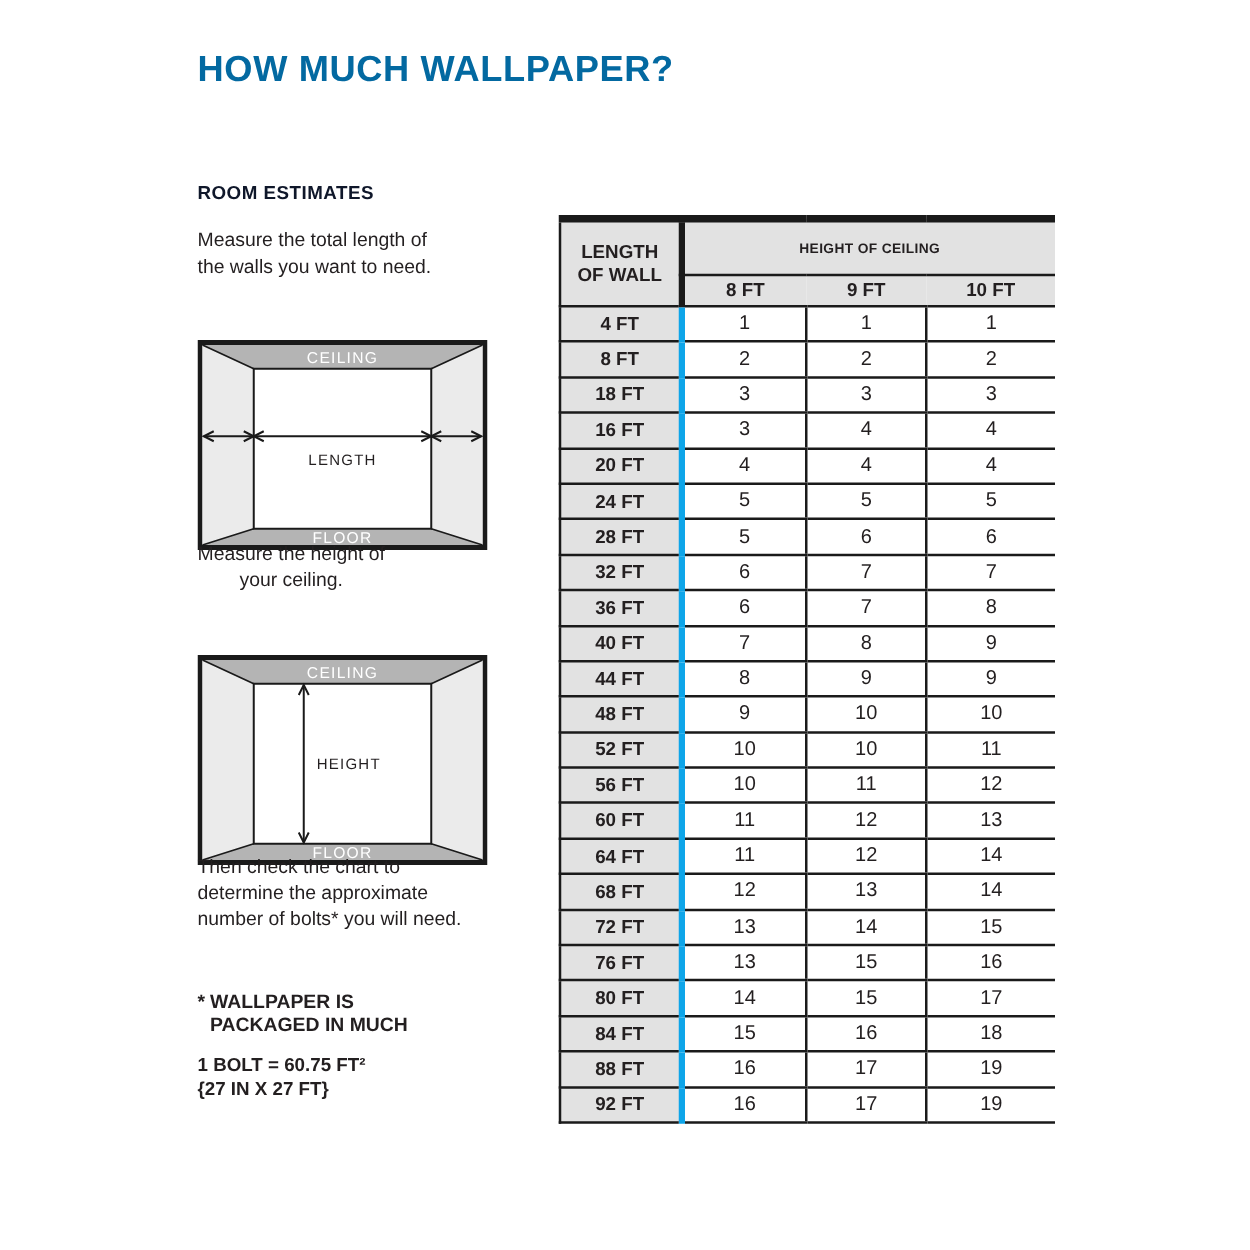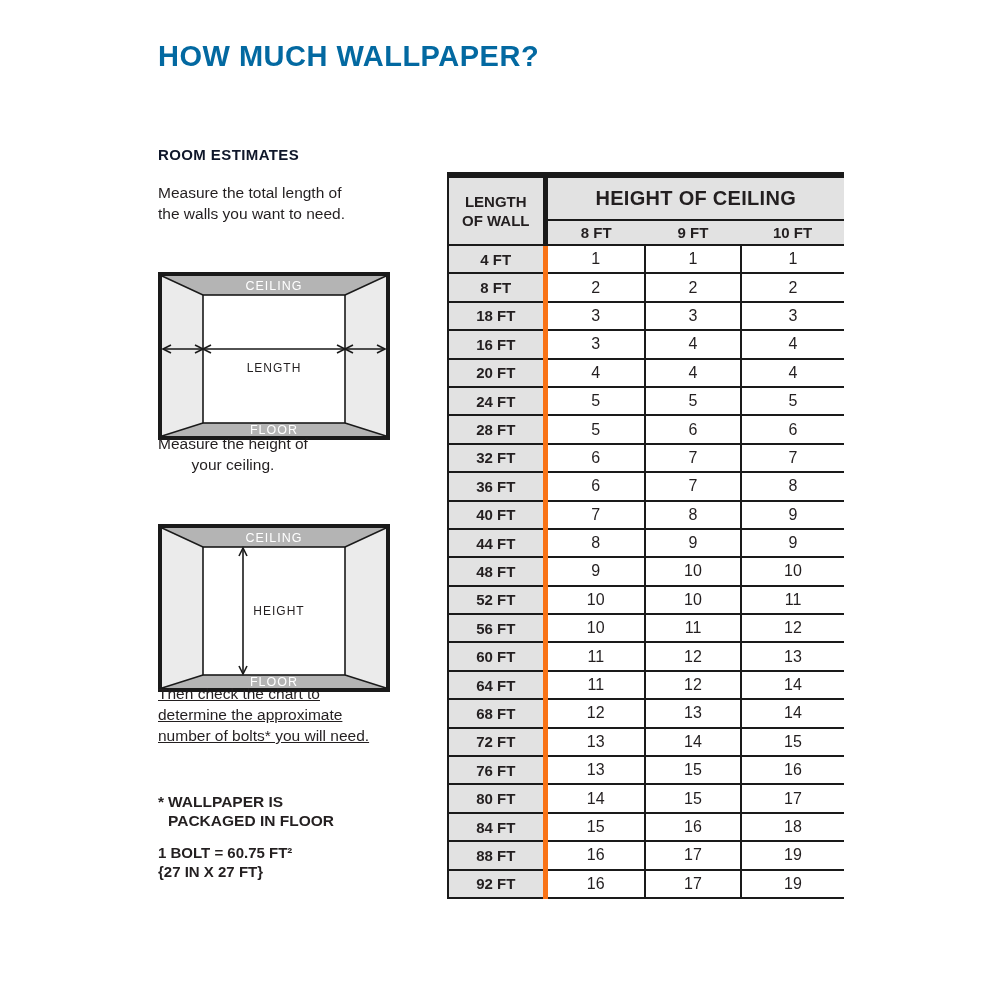--- a/index.html
+++ b/index.html
@@ -10,42 +10,42 @@
   .main-title { position:absolute; left:158px; top:40px; font-size:29px; font-weight:bold;
                 letter-spacing:0.5px; color:#0369a1; }
 
   .section-heading { font-size:15px; font-weight:bold; letter-spacing:0.4px; color:#0f172a; }
   .room-estimates-heading { position:absolute; left:158px; top:146px; }
   .table-heading { position:absolute; left:447px; top:146px; width:396px; text-align:center; }
 
   .body-text { position:absolute; left:158px; font-size:15.5px; line-height:21px; color:#231f20; }
   .p1 { top:182px; }
   .p2 { top:433px;text-align:center; }
-  .p3 { top:683px;text-decoration:underline; }
+  .p3 { top:683px; }
 
   .diagram { position:absolute; left:158px;margin-top:31px; }
   .diagram-1 { top:241px; }
   .diagram-2 { top:493px; }
 
   .footnote { position:absolute; left:158px; top:792px; font-size:15.5px; font-weight:bold;
               line-height:19px; display:flex; }
   .footnote .star { margin-right:4px; }
   .bolt-info { position:absolute; left:158px; top:843px; font-size:15px; font-weight:bold;
                line-height:19px; }
 
   table.bolts { position:absolute; left:447px; top:172px; width:396px;
                 border-collapse:collapse; table-layout:fixed;
                 border-top:6px solid #1a1a1a; }
   table.bolts th, table.bolts td { border-bottom:2px solid #1a1a1a; text-align:center;
                 vertical-align:middle; }
   th.corner { background:#e2e2e2; border-left:2px solid #1a1a1a; border-right:5px solid #1a1a1a;
               font-size:15px; font-weight:bold; line-height:19px; }
-  th.group  { background:#e2e2e2; font-size:20px; font-weight:bold; height:45px; letter-spacing:0.3px; }
+  th.group  { background:#e2e2e2; font-size:11px; font-weight:bold; height:45px; letter-spacing:0.3px; }
   th.sub    { background:#e2e2e2; font-size:15px; font-weight:bold; height:25px; }
-  td.rowhead { background:#e2e2e2; border-left:2px solid #1a1a1a; border-right:5px solid #f97316;
+  td.rowhead { background:#e2e2e2; border-left:2px solid #1a1a1a; border-right:5px solid #0ea5e9;
                font-size:15px; font-weight:bold; height:14px; }
   td.data   { font-size:16px; font-weight:normal; color:#231f20; height:28.4px; background:#fff; }
   td.data + td.data { border-left:2px solid #1a1a1a; }
 </style>
 </head>
 <body>
 
 <div class="page">
 
   <h1 class="main-title">HOW MUCH WALLPAPER?</h1>
@@ -107,21 +107,21 @@
   <div class="body-text p3">
     <div>Then check the chart to</div>
     <div>determine the approximate</div>
     <div>number of bolts* you will need.</div>
   </div>
 
   <div class="footnote">
     <span class="star">*</span>
     <span>
       <div>WALLPAPER IS</div>
-      <div>PACKAGED IN FLOOR</div>
+      <div>PACKAGED IN MUCH</div>
     </span>
   </div>
 
   <div class="bolt-info">
     <div>1 BOLT = 60.75 FT²</div>
     <div>{27 IN X 27 FT}</div>
   </div>
 
 
   <table class="bolts">

